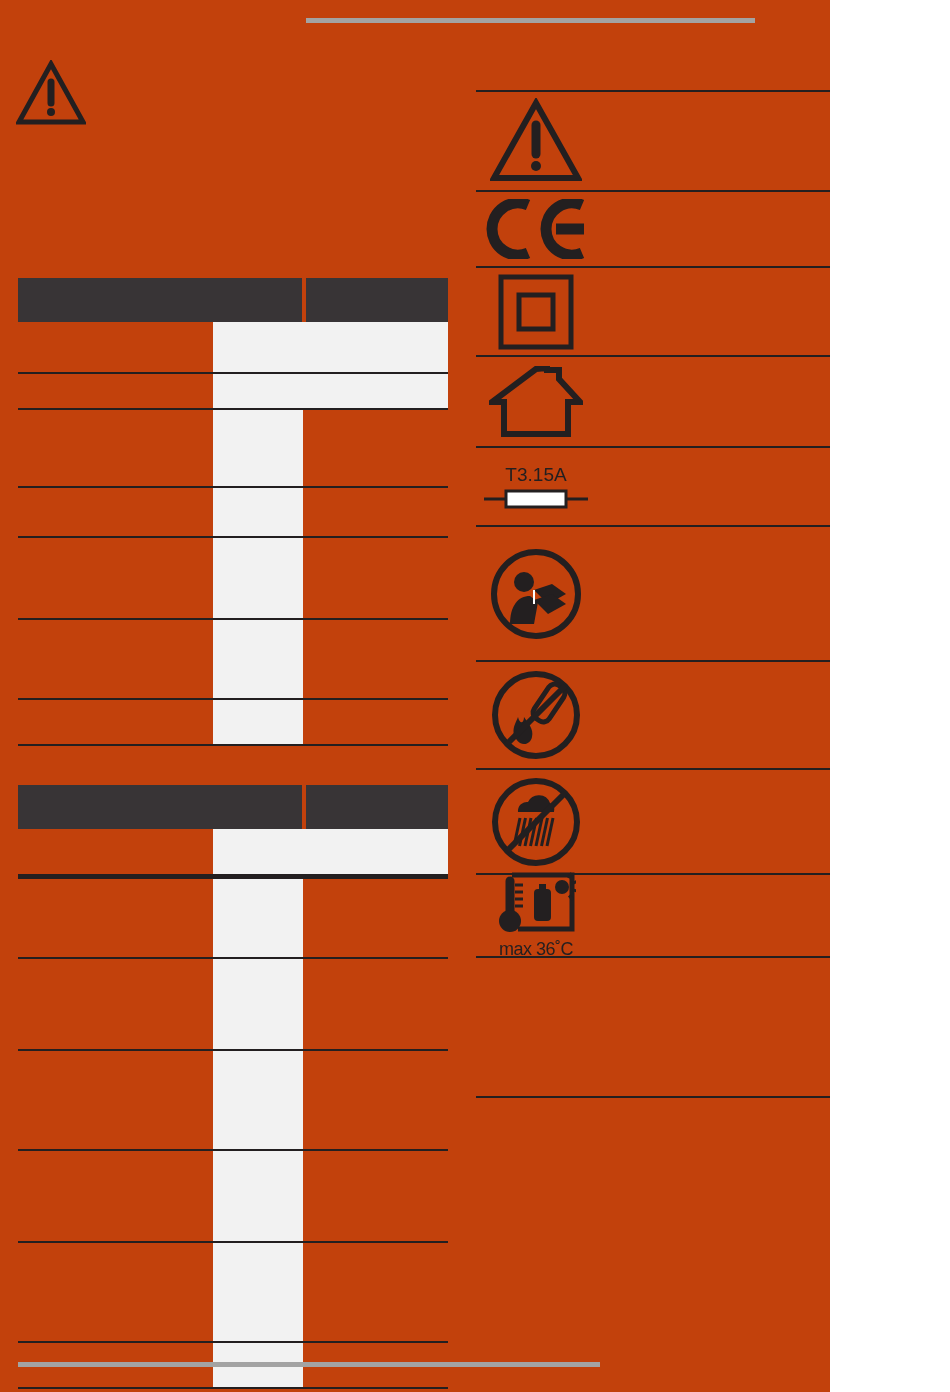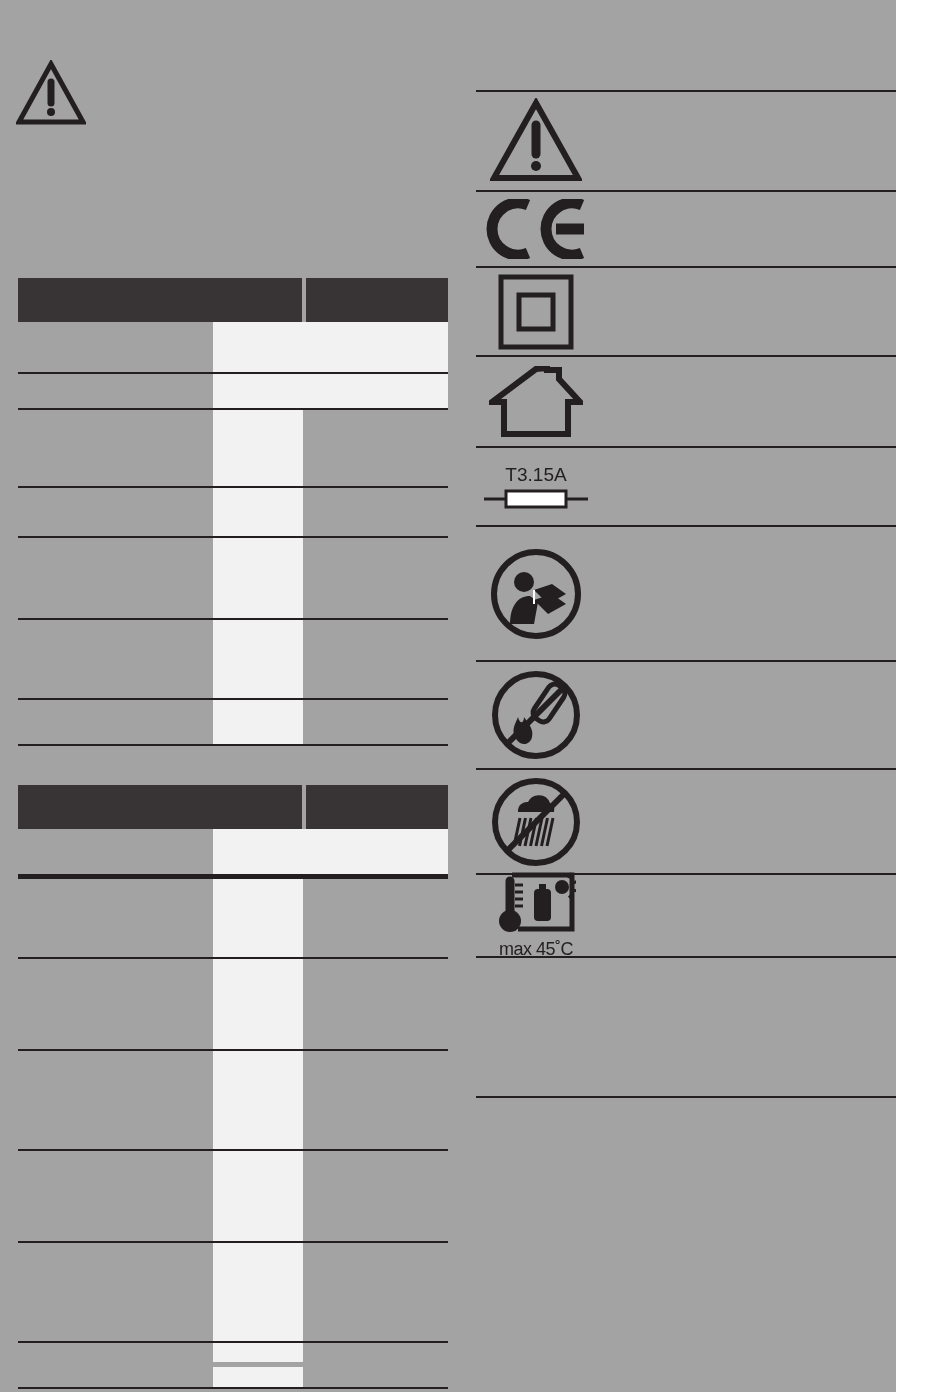--- a/index.html
+++ b/index.html
@@ -7,23 +7,23 @@
     margin: 0;
     padding: 0;
     background: #ffffff;
   }
   body {
     font-family: "Liberation Sans", sans-serif;
     color: #231f20;
   }
   #page {
     position: relative;
-    width: 896px;
+    width: 830px;
     height: 1392px;
-    background: #a3a3a3;
+    background: #c2410c;
     overflow: hidden;
   }
 
   
   .abs { position: absolute; }
 
   
   .rule-gray {
     position: absolute;
     background: #a3a3a3;
@@ -375,21 +375,21 @@
             <line x1="19" y1="28" x2="27" y2="28" stroke="#231f20" stroke-width="3"></line>
             <line x1="19" y1="35" x2="27" y2="35" stroke="#231f20" stroke-width="3"></line>
             <rect x="38" y="18" width="17" height="32" rx="4" fill="#231f20"></rect>
             <rect x="43" y="13" width="7" height="5" fill="#231f20"></rect>
             <circle cx="66" cy="16" r="7" fill="#231f20"></circle>
             <line x1="72.3093407998615" y1="6.98932751282109" x2="75.75079941796778" y2="2.07441524708714" stroke="#231f20" stroke-width="3"></line>
             <line x1="76.33661882864499" y1="12.237778423417645" x2="81.97477455336045" y2="10.185657563463632" stroke="#231f20" stroke-width="3"></line>
             <line x1="76.62518408917975" y1="18.84700949612773" x2="82.42073904691416" y2="20.39992376674285" stroke="#231f20" stroke-width="3"></line>
             <line x1="73.07066370655193" y1="24.42648887430876" x2="76.92738936467117" y2="29.022755533022625" stroke="#231f20" stroke-width="3"></line>
           </svg>
-          <div class="sym-caption thin">max 45˚C</div>
+          <div class="sym-caption thin">max 36˚C</div>
         </div>
         <div class="sym-desc"></div>
       </div>
       <div class="sym-row last" style="height: 142px;">
         <div class="sym-desc"></div>
       </div>
     </div>
 
   <div id="bottom-rule" class="rule-gray"></div>
 

